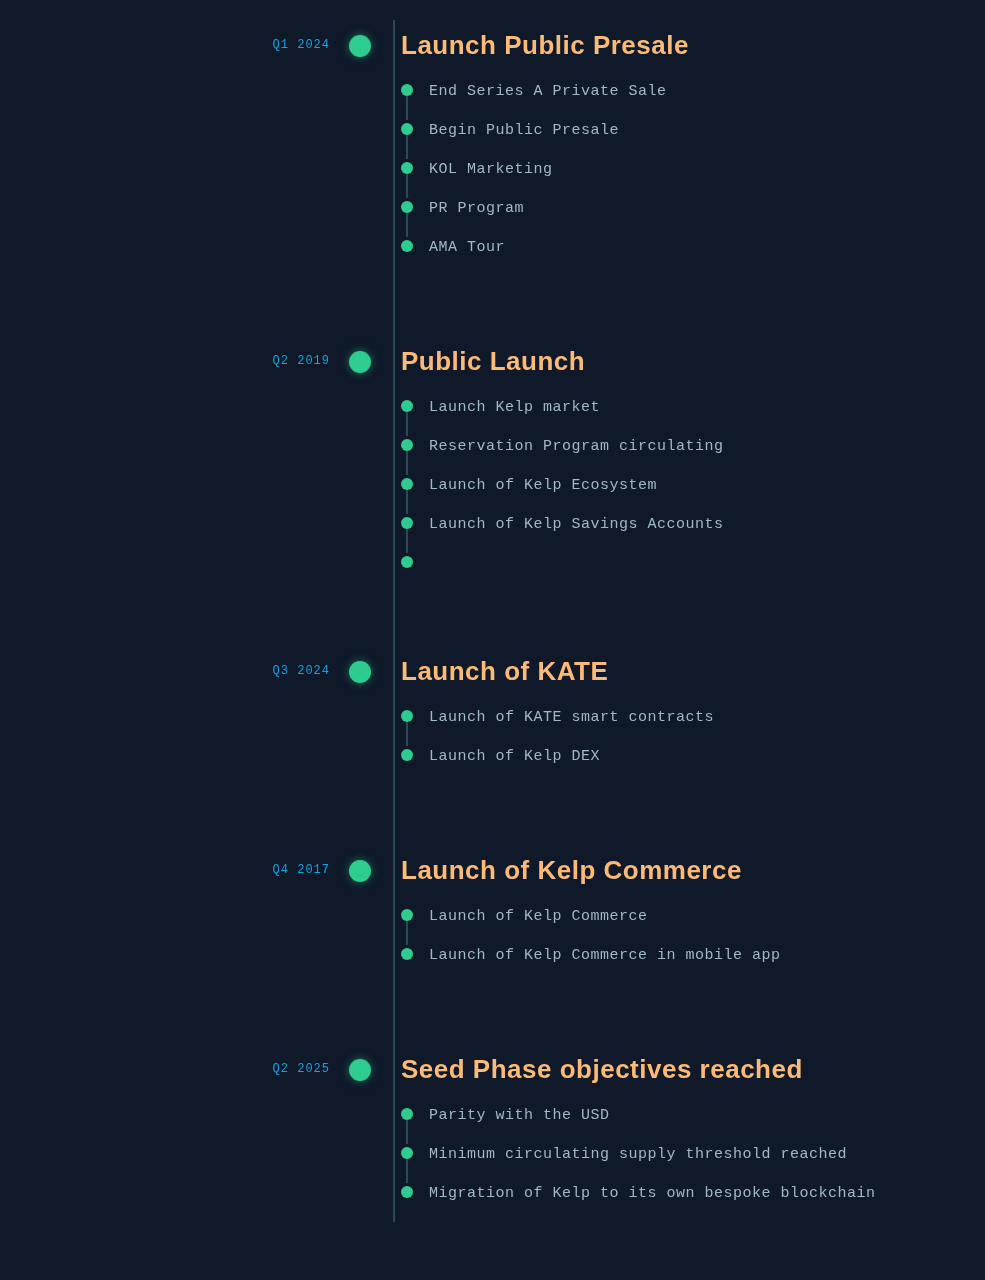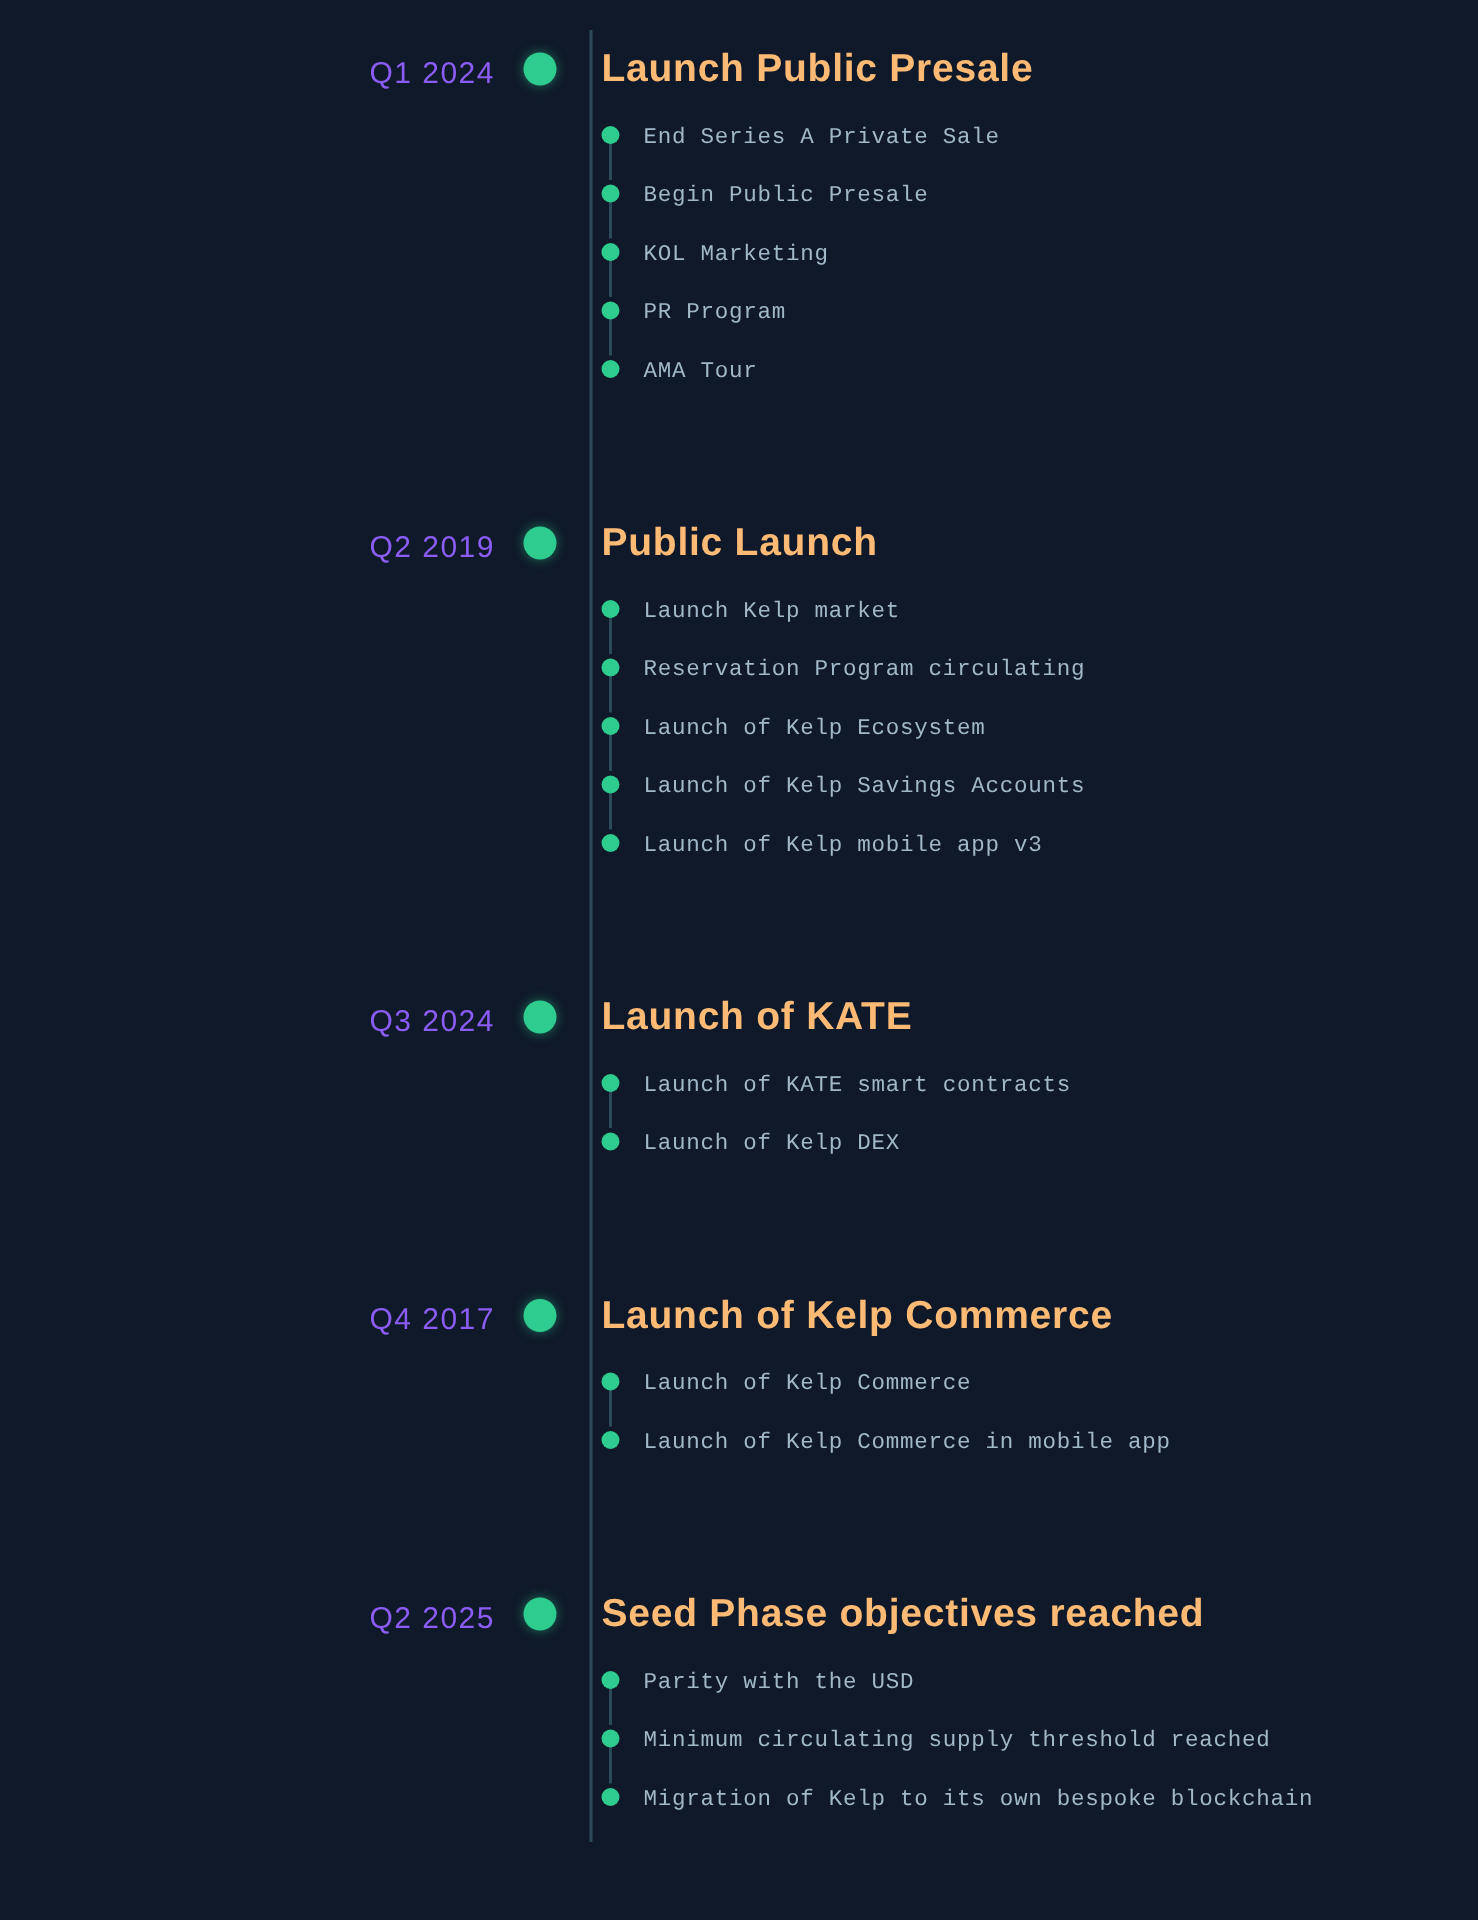--- a/index.html
+++ b/index.html
@@ -40,23 +40,23 @@
       align-items: flex-start;
       margin-bottom: 60px;
       padding-top: 10px;
     }
 
     .timeline-date {
       width: 360px;
       text-align: right;
       padding-right: 30px;
       padding-top: 8px;
-      font-family: Liberation Sans, sans-serif;
-      font-size: 20px;
-      color: #8b5cf6;
+      font-family: Liberation Mono, monospace;
+      font-size: 12px;
+      color: #0ea5e9;
       letter-spacing: 1px;
       flex-shrink: 0;
     }
 
     .timeline-dot-main {
       position: relative;
       z-index: 2;
       width: 22px;
       height: 22px;
       background-color: #2ecc8e;
@@ -189,21 +189,20 @@
               <div class="item-dot"></div>
               <span class="item-text">Launch of Kelp Ecosystem</span>
             </li>
             <li class="timeline-item">
               <div class="item-connector"></div>
               <div class="item-dot"></div>
               <span class="item-text">Launch of Kelp Savings Accounts</span>
             </li>
             <li class="timeline-item">
               <div class="item-dot"></div>
-              <span class="item-text">Launch of Kelp mobile app v3</span>
             </li>
           </ul>
         </div>
       </div>
       <div class="timeline-section">
         <div class="timeline-date">Q3  2024</div>
         <div class="timeline-dot-main"></div>
         <div class="timeline-content">
           <div class="timeline-title">Launch of KATE</div>
           <ul class="timeline-items">

